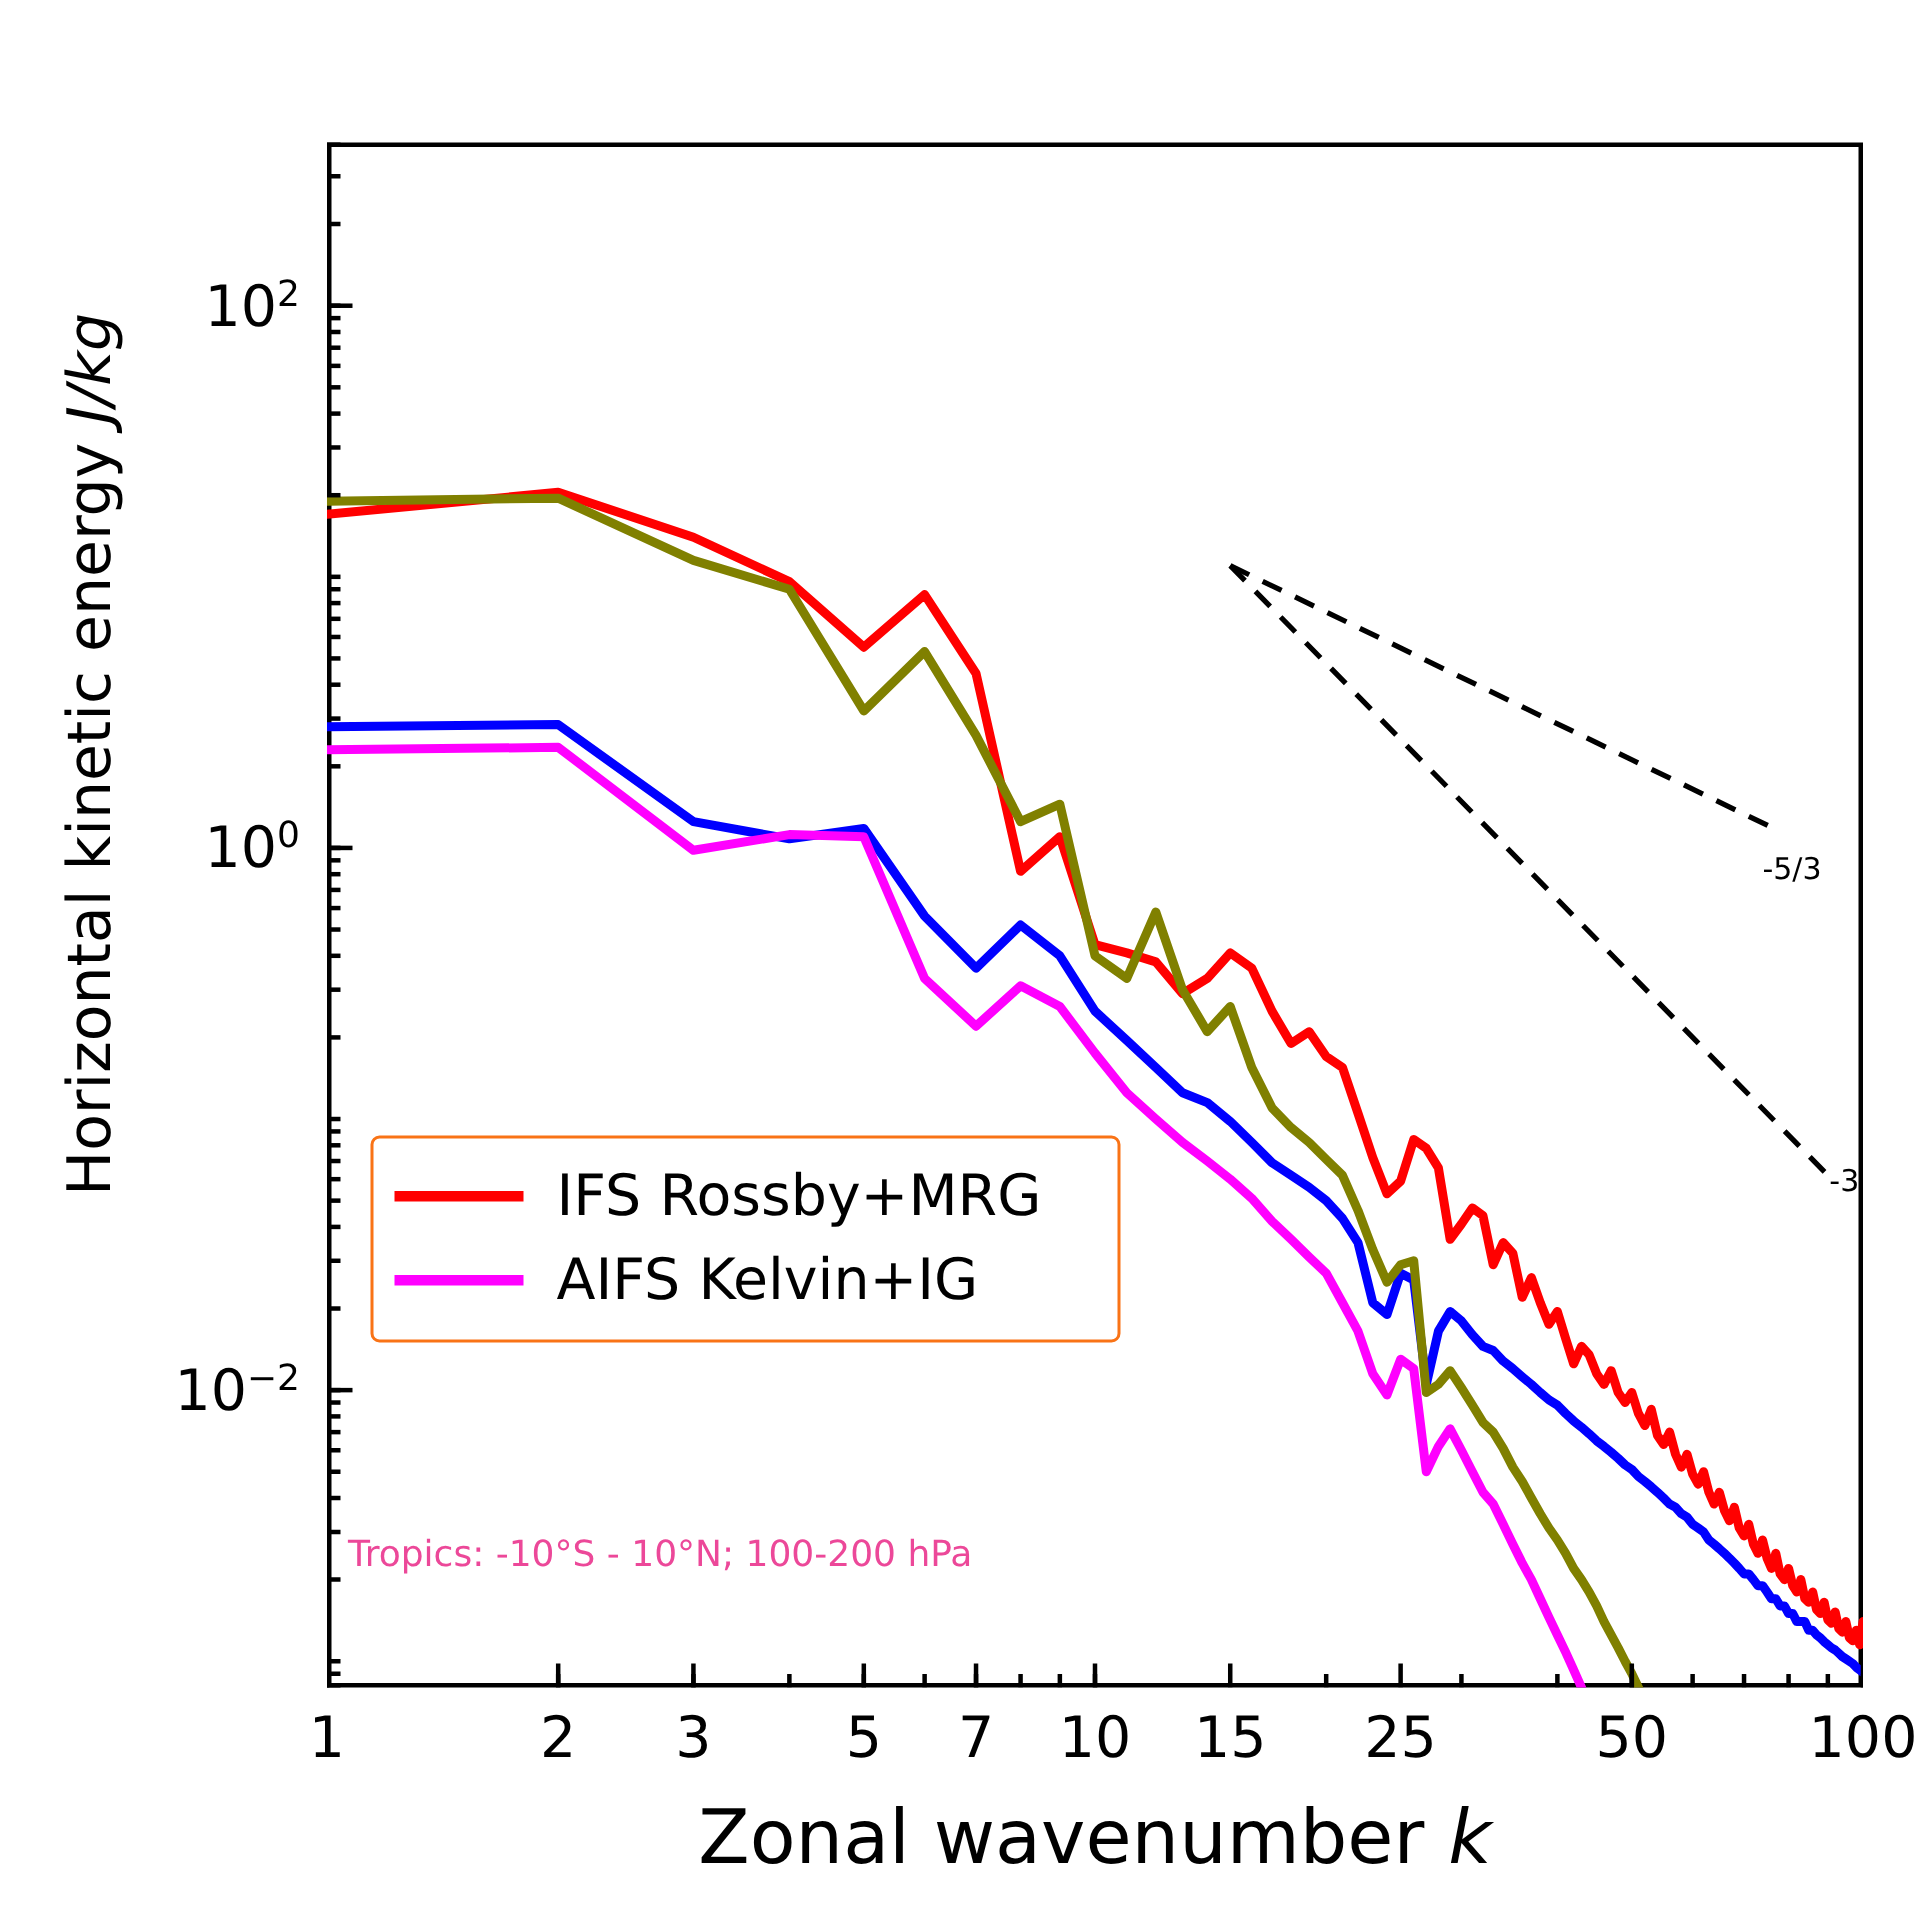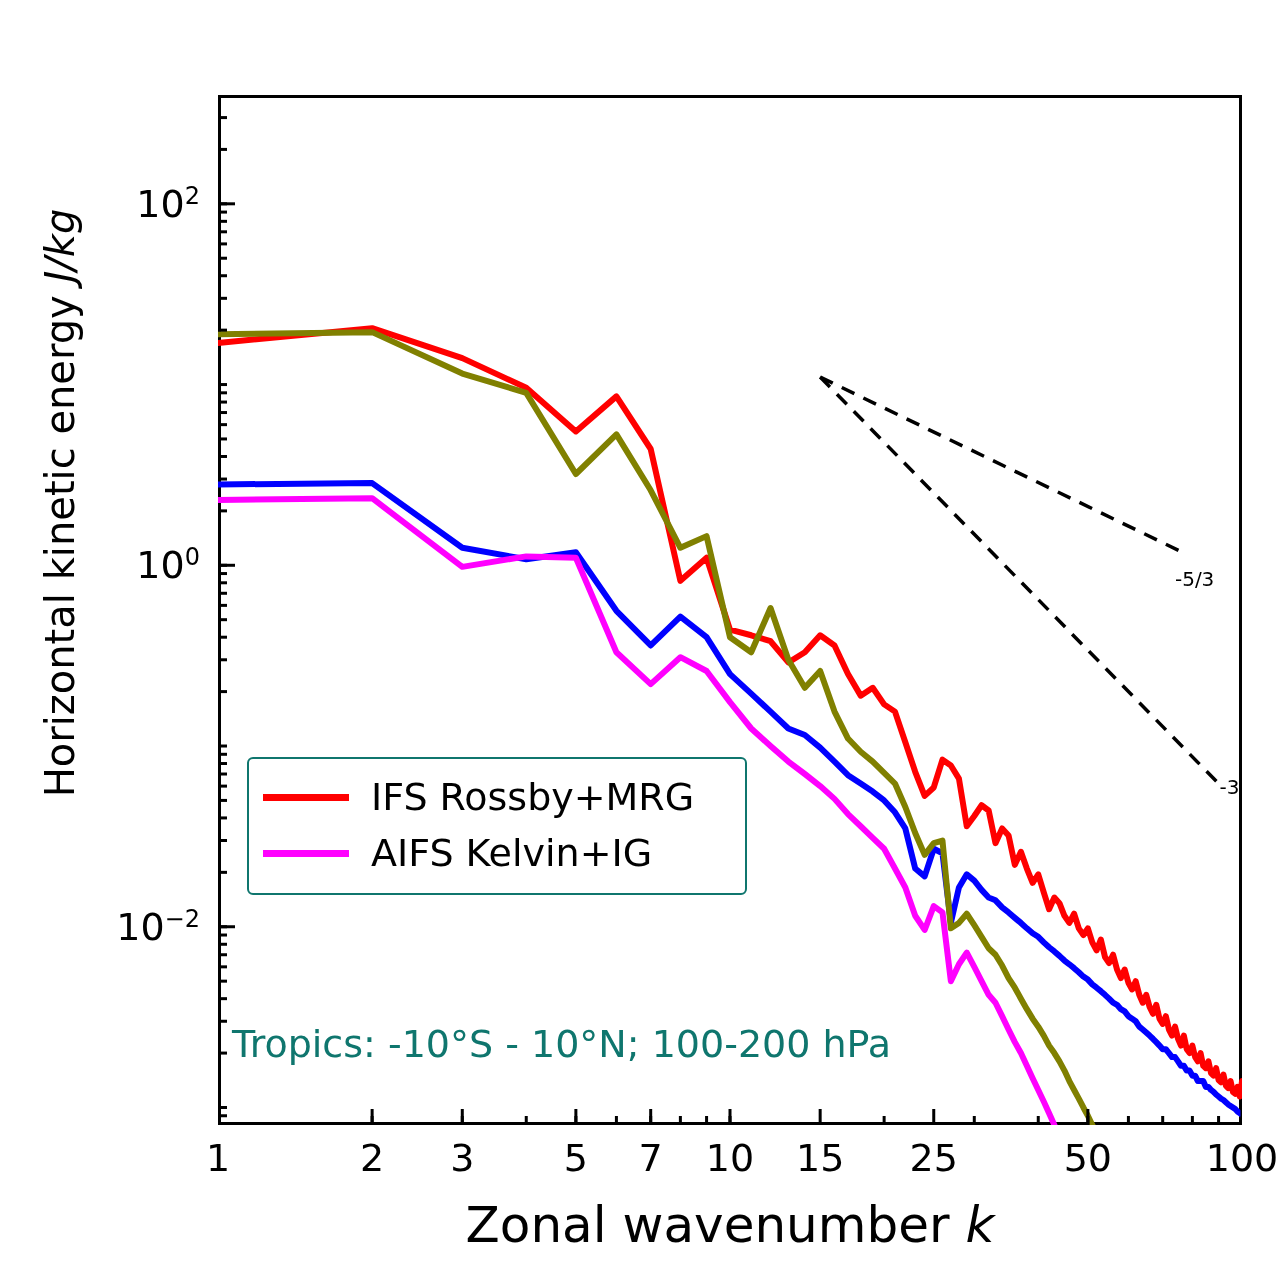--- a/index.html
+++ b/index.html
@@ -38,29 +38,29 @@
     transform:translateX(-50%);white-space:nowrap;
   }
   .ytick-label{
     position:absolute;font-size:38px;color:#000;
     transform:translateY(-50%);white-space:nowrap;text-align:right;
   }
   .ytick-label sup{font-size:24px;vertical-align:super;}
 
   #legend{
     position:absolute;left:247px;top:757px;width:500px;
-    border:2px solid #0f766e;border-radius:6px;background:#fff;
+    border:2px solid #f97316;border-radius:6px;background:#fff;
     padding:10px 14px 12px 14px;box-sizing:border-box;
   }
   .legend-row{display:flex;align-items:center;height:56px;}
   .legend-swatch{width:86px;height:0;border-top:7px solid #000;margin-right:22px;flex:none;}
   .legend-text{font-size:38px;color:#000;white-space:nowrap;line-height:1;}
 
   #annot{
-    position:absolute;left:232px;top:1022px;font-size:38px;color:#0f766e;white-space:nowrap;
+    position:absolute;left:232px;top:1022px;font-size:24px;color:#ec4899;white-space:nowrap;
   }
   .slope-label{position:absolute;font-size:20px;color:#000;white-space:nowrap;}
 </style>
 </head>
 <body>
 
 <div id="fig">
 
 
   <div class="ylabel">

